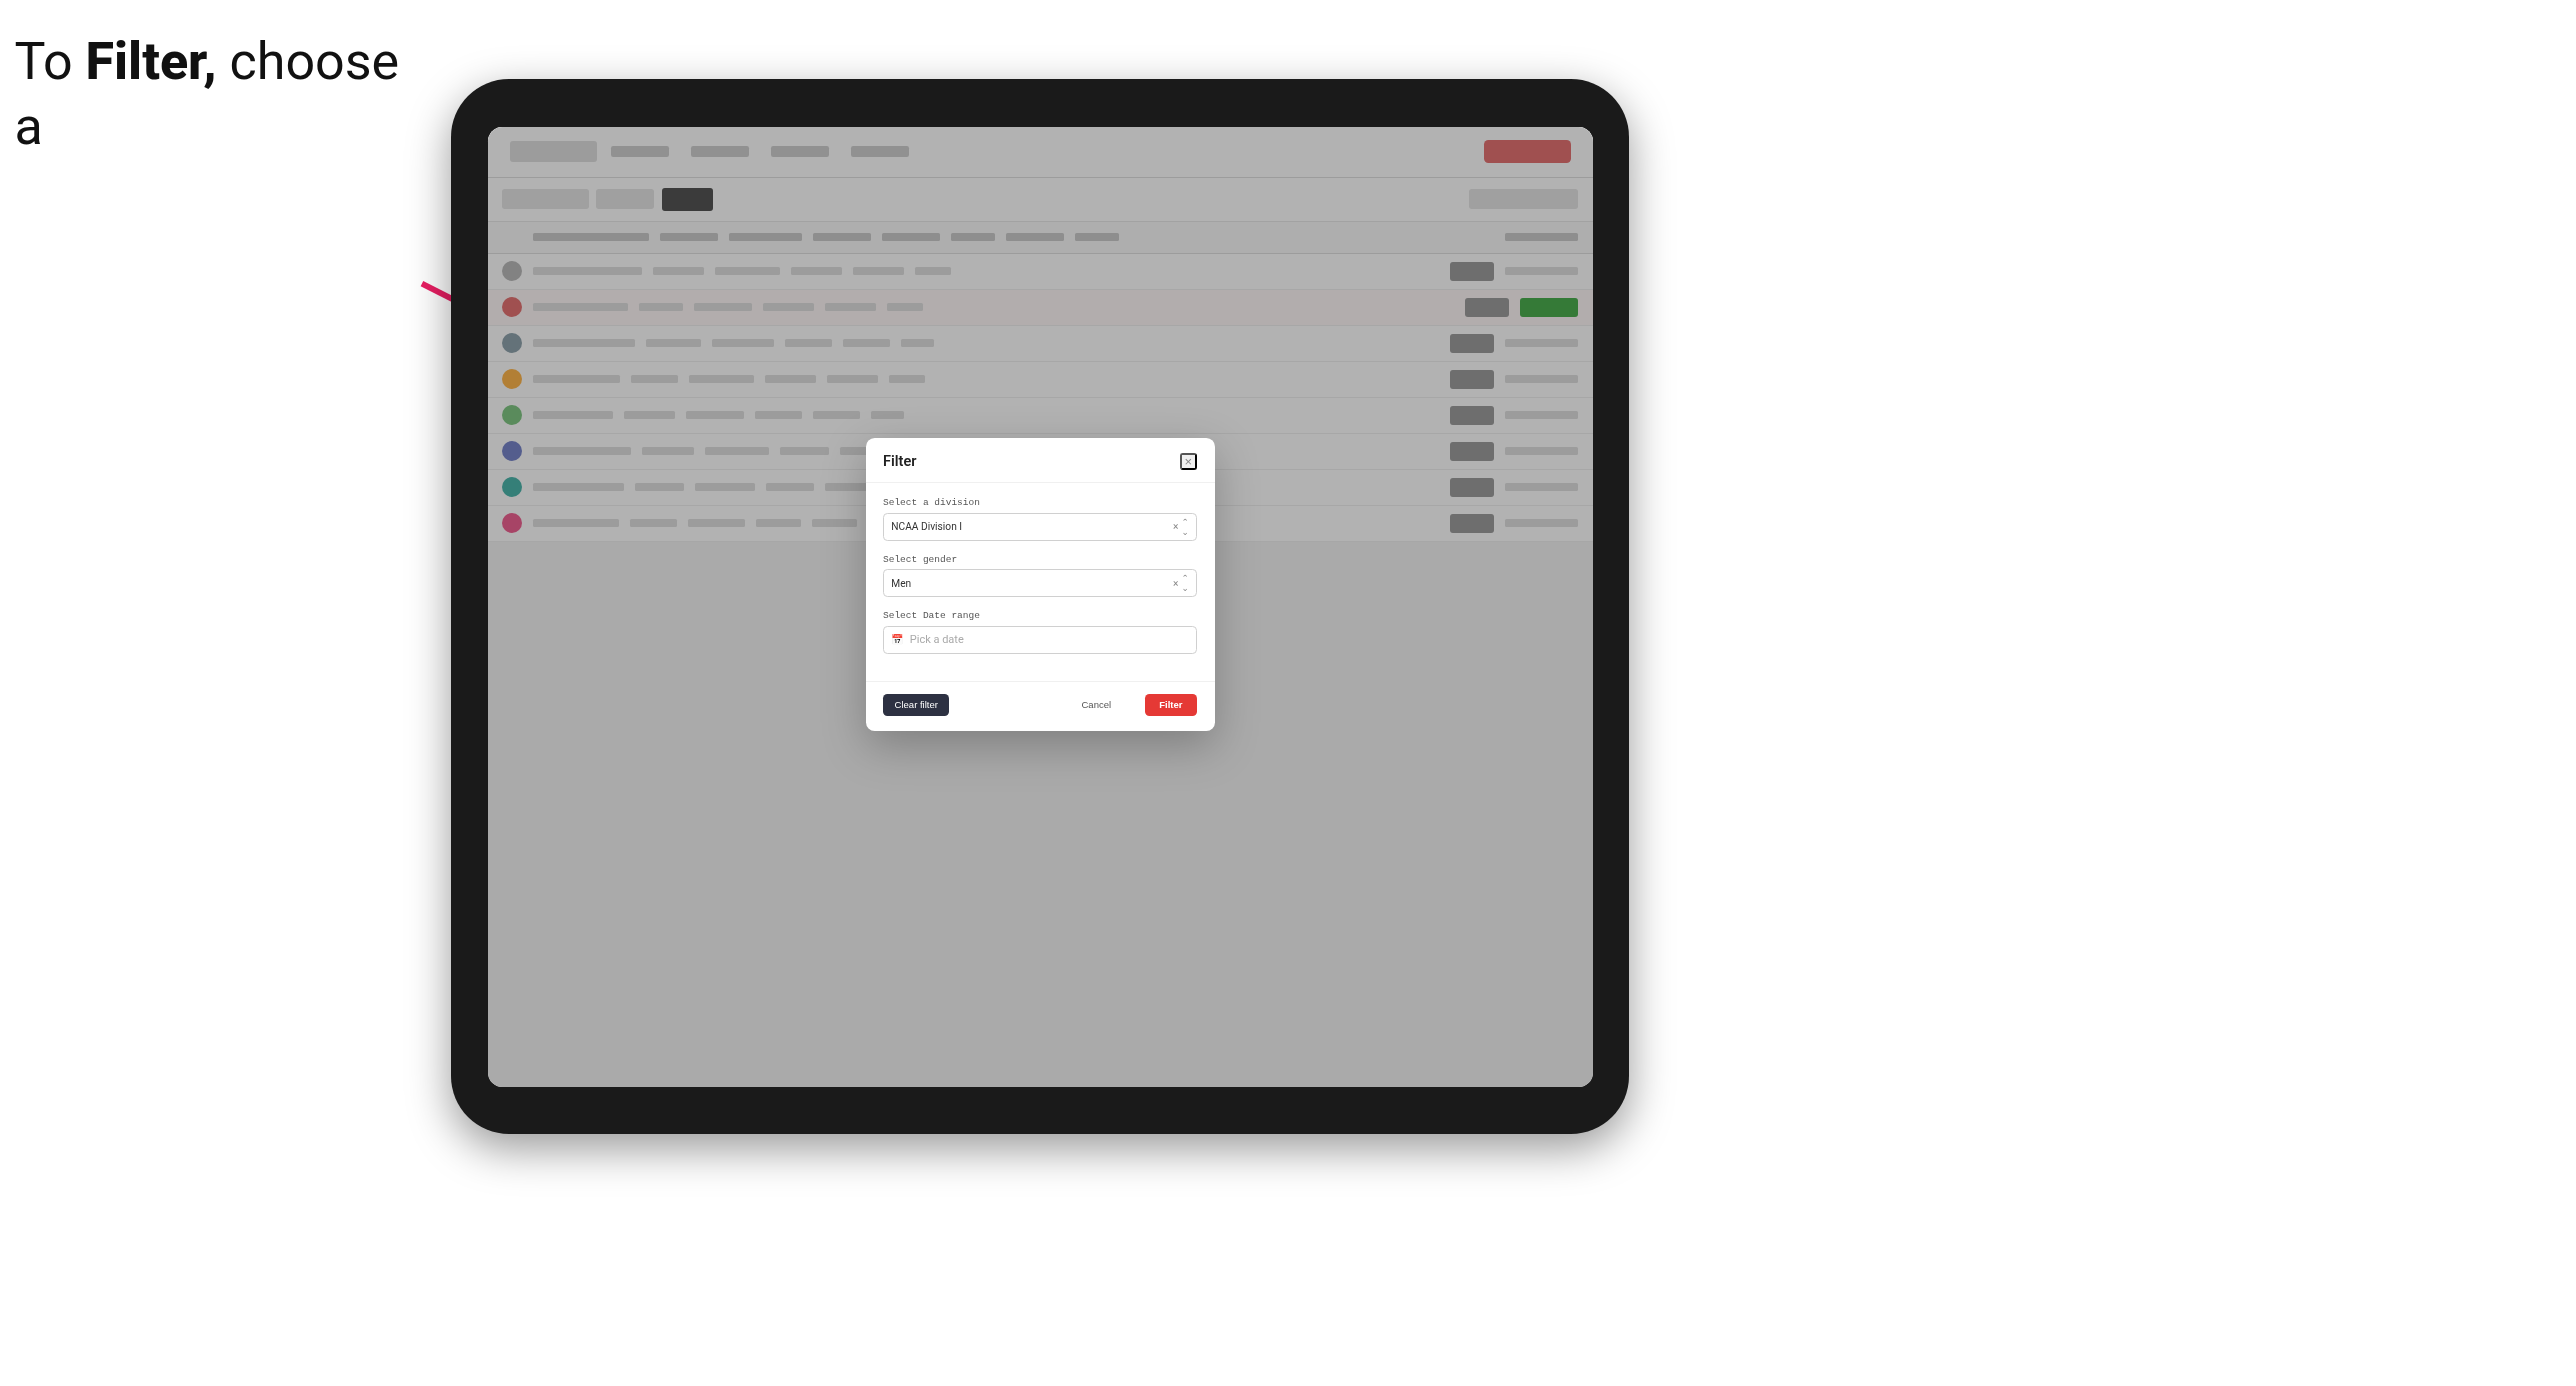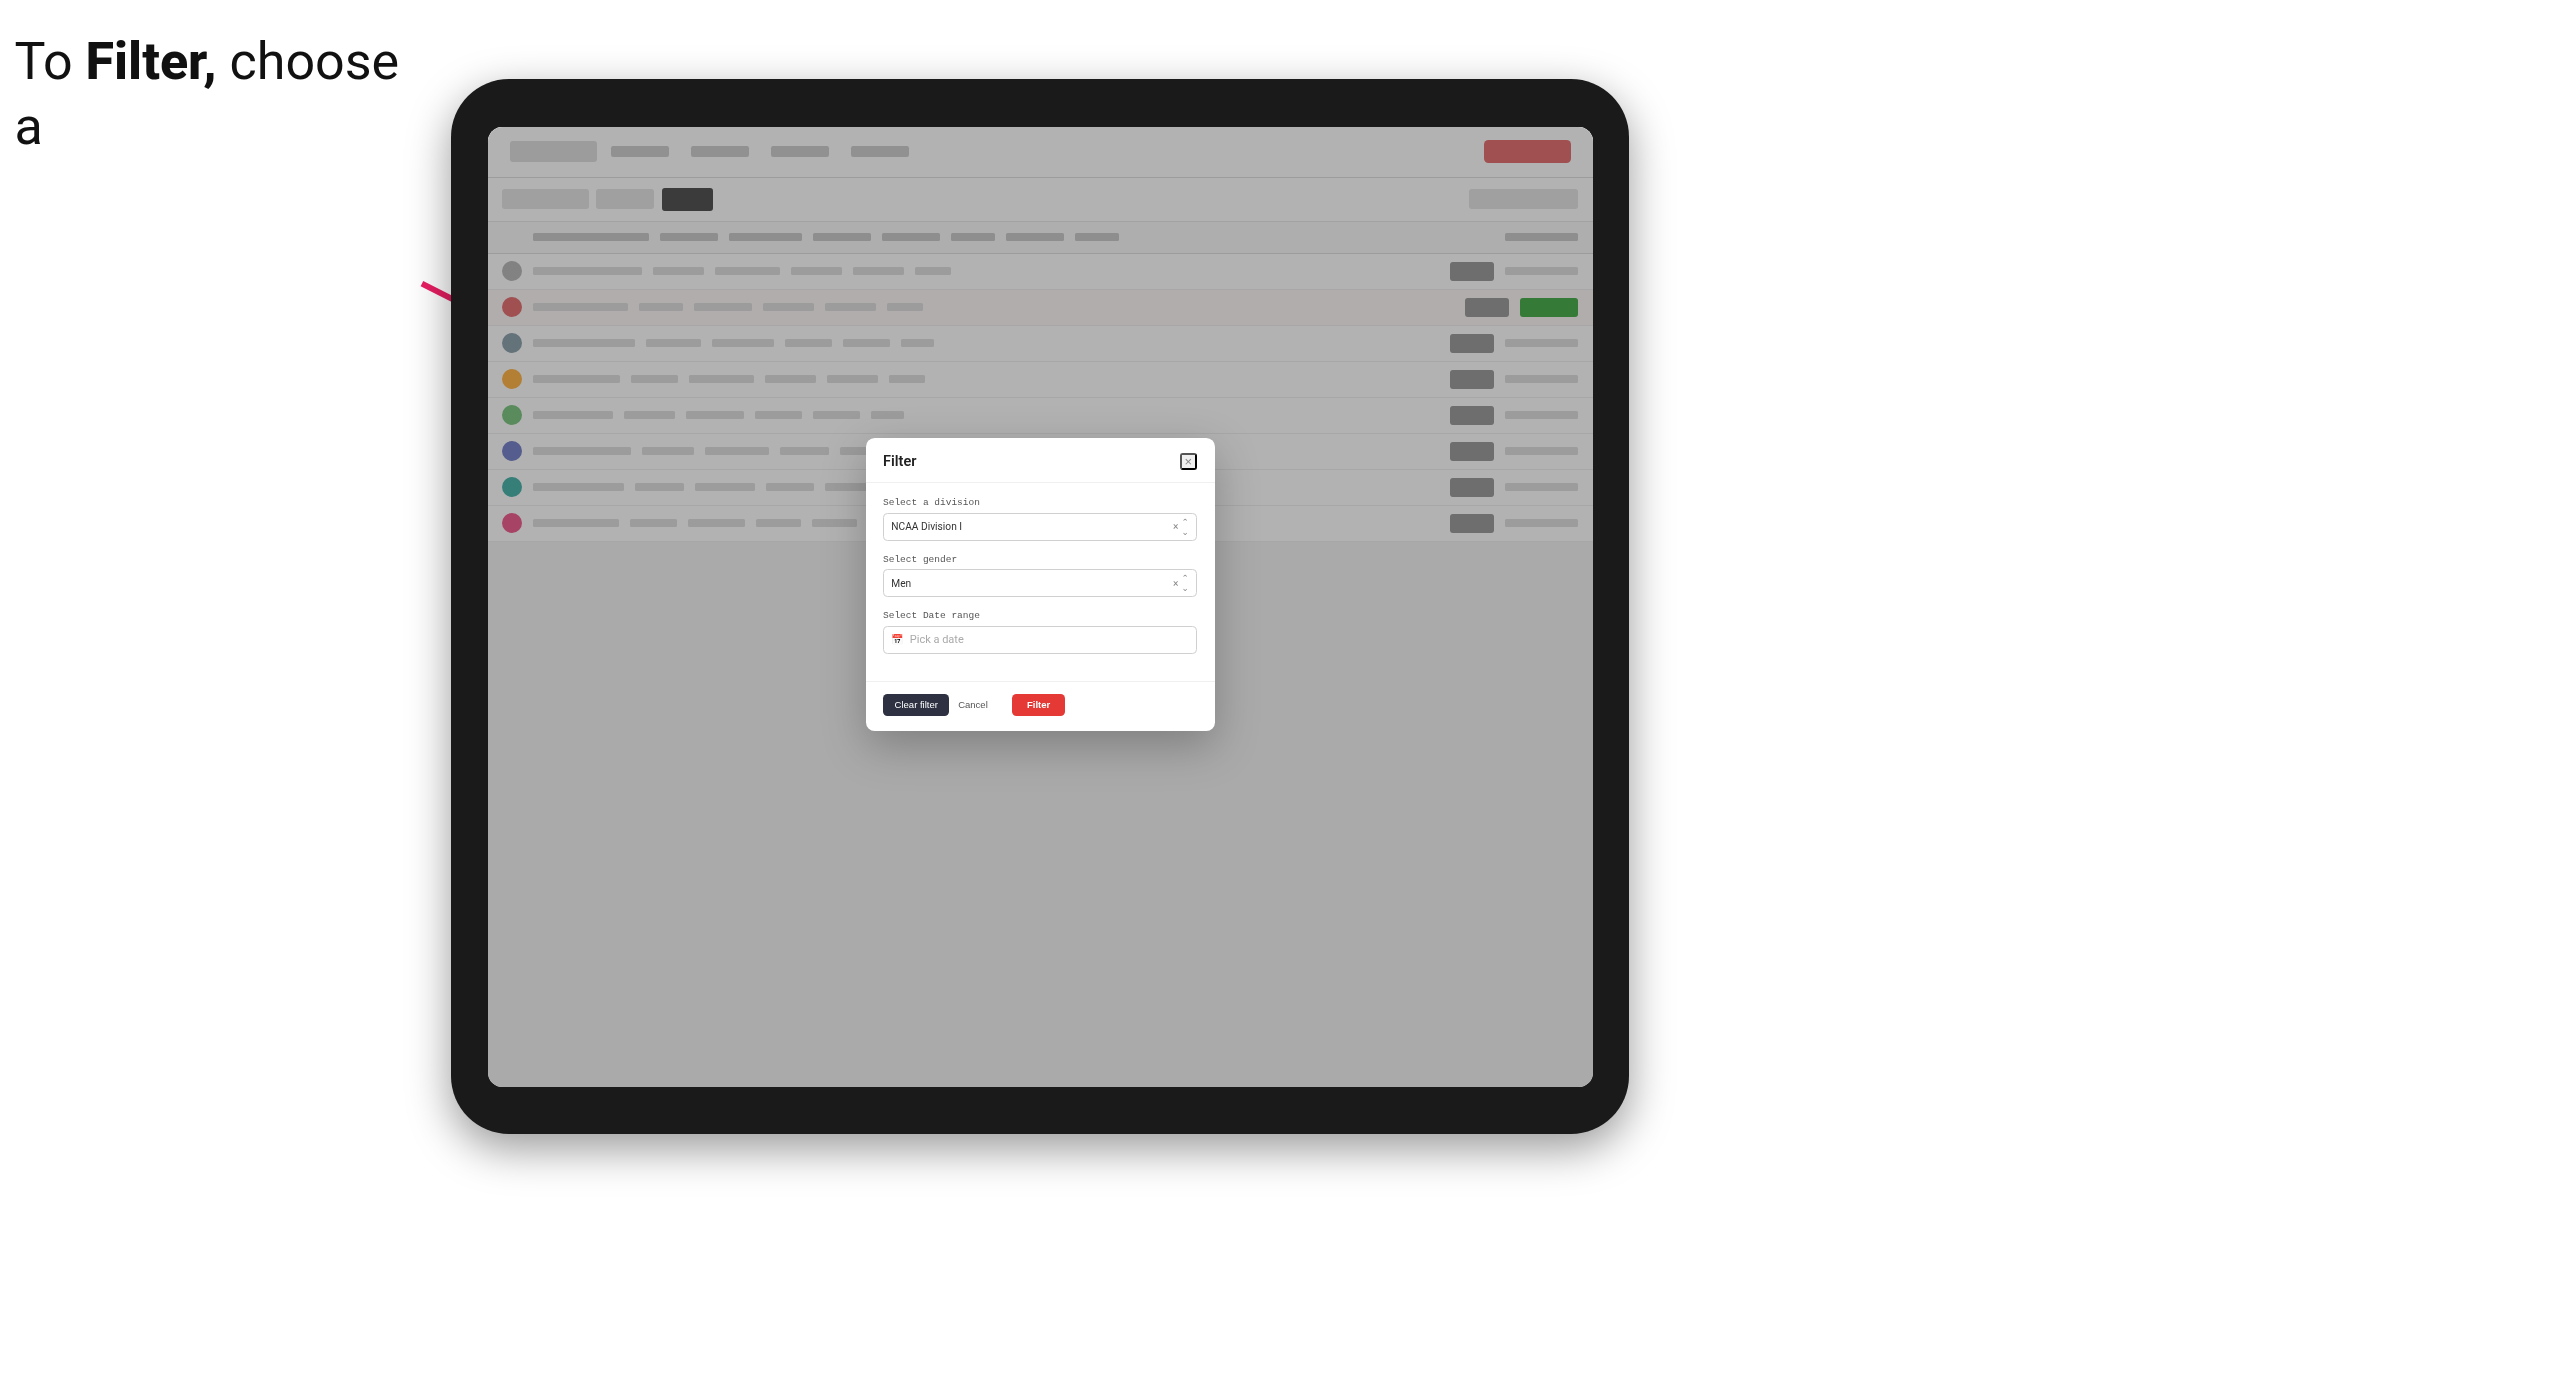--- a/index.html
+++ b/index.html
@@ -306,38 +306,39 @@
     }
 
     .date-placeholder {
       font-size: 11px;
       color: #aaa;
     }
 
     .modal-footer {
       display: flex;
       align-items: center;
+      justify-content: space-between;
       padding: 11.6px 17.5px 14.5px;
       border-top: 0.7px solid #f0f0f0;
     }
 
     .btn-clear-filter {
       background: #2d3142;
       color: #fff;
       border: none;
       border-radius: 4.4px;
       padding: 5.8px 11.6px;
       font-size: 9.5px;
       font-weight: 500;
       cursor: pointer;
     }
 
     .footer-right {
       display: flex;
-      gap: 16px;
+      gap: 25px;
     }
 
     .btn-cancel {
       background: transparent;
       color: #555;
       border: none;
       font-size: 9.5px;
       cursor: pointer;
       padding: 5.8px 8.7px;
     }

